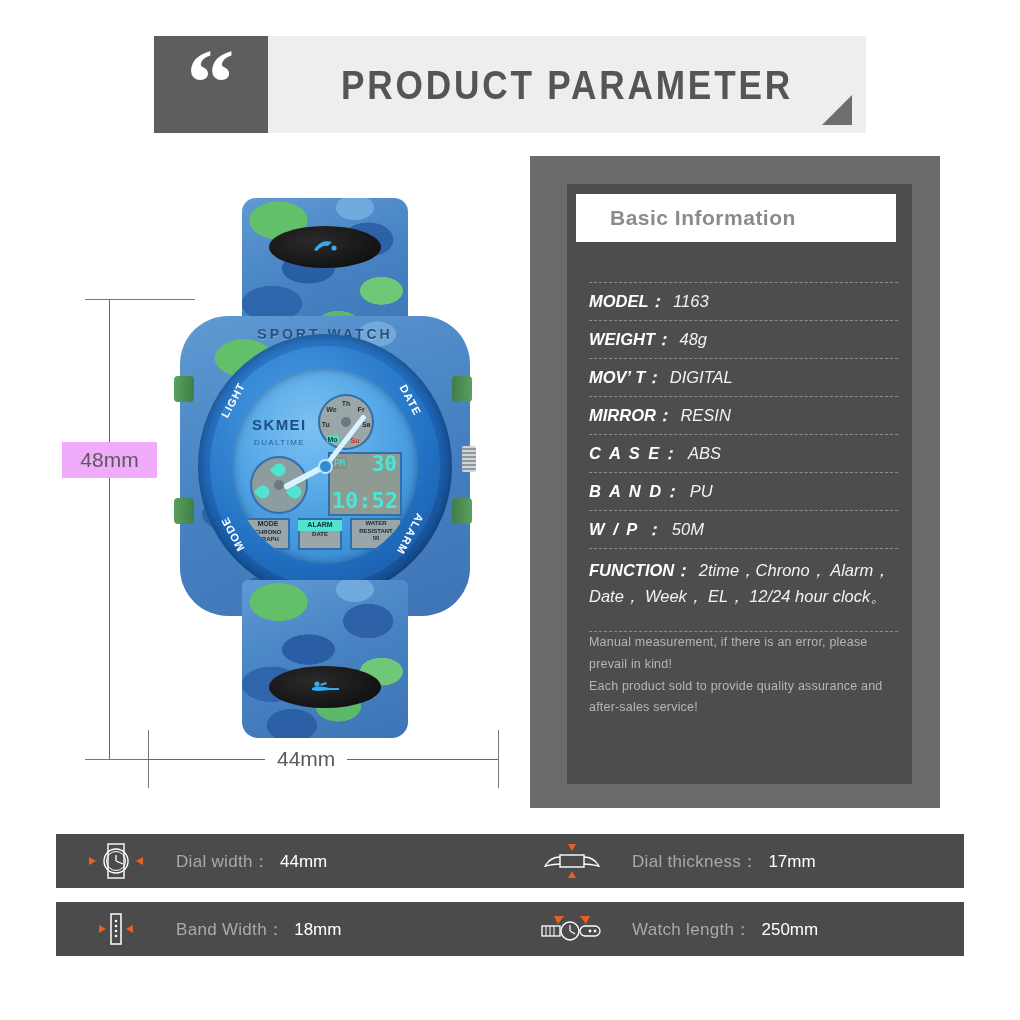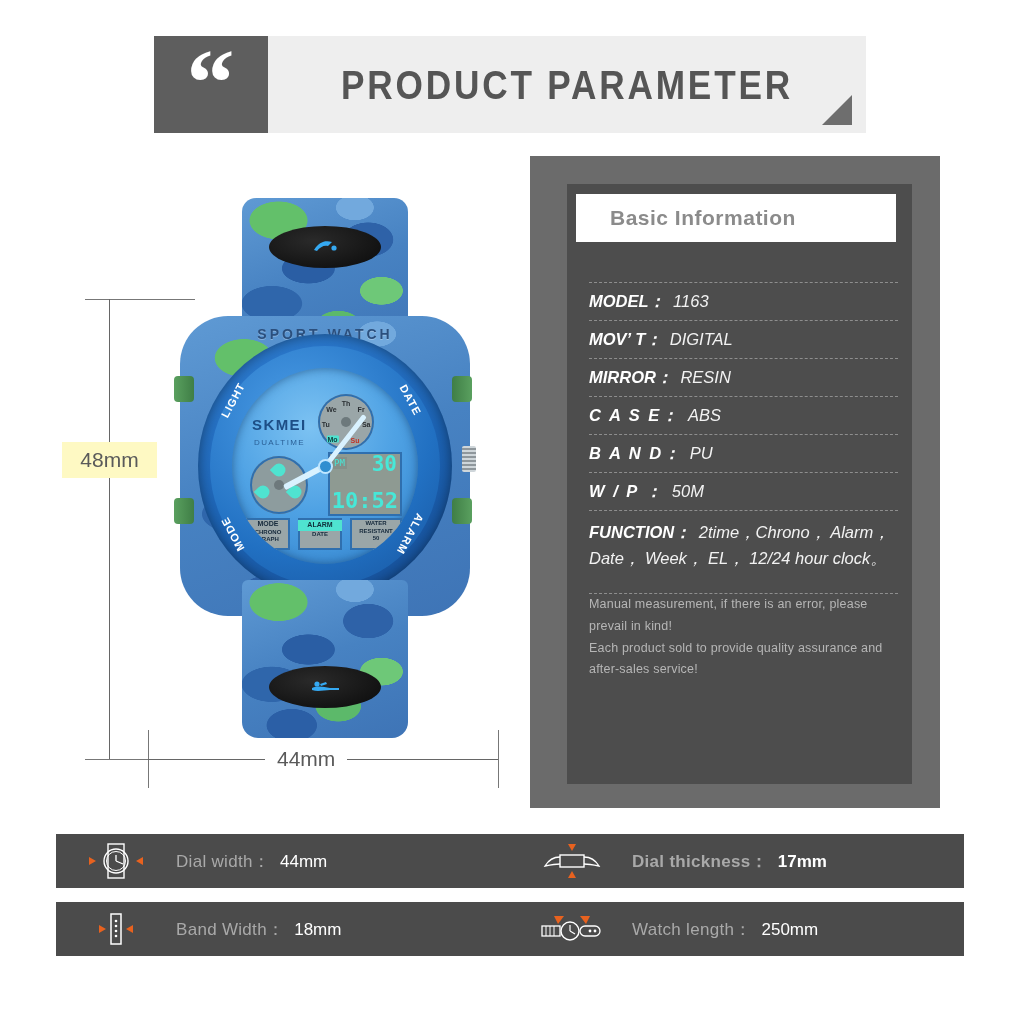--- a/index.html
+++ b/index.html
@@ -90,21 +90,21 @@
   #dim-v-tick-bottom {
     position: absolute;
     left: 25px; top: 609px;
     width: 110px; height: 1px;
     background: #777;
   }
   #dim-v-label {
     position: absolute;
     left: 2px; top: 292px;
     width: 95px;
-    background: #fef9c3;
+    background: #f0abfc;
     text-align: center;
     color: #5a5a5a;
     font-size: 21px;
     padding: 6px 0;
   }
 
   
   #dim-h-line {
     position: absolute;
     left: 88px; top: 609px;
@@ -452,21 +452,21 @@
 
   
   .feat {
     position: absolute;
     height: 54px;
     background: #4b4b4b;
     display: flex;
     align-items: center;
   }
   #feat-0 { left: 56px;  top: 834px; width: 456px; }
-  #feat-1 { left: 512px; top: 834px; width: 452px; font-weight: bold; }
+  #feat-1 { left: 512px; top: 834px; width: 452px; }
   #feat-2 { left: 56px;  top: 902px; width: 456px; }
   #feat-3 { left: 512px; top: 902px; width: 452px; }
   .feat-icon {
     width: 120px;
     flex: 0 0 120px;
     display: flex;
     align-items: center;
     justify-content: center;
   }
   .feat-text { display: flex; align-items: baseline; }
@@ -599,20 +599,24 @@
   <div id="spec-inner">
 
     <div id="spec-title-bar">
       <span id="spec-title">Basic Information</span>
     </div>
 
     <div id="spec-list">
         <div class="spec-row">
           <span class="spec-label">MODEL：</span>
           <span class="spec-value">1163</span>
+        </div>
+        <div class="spec-row">
+          <span class="spec-label">WEIGHT：</span>
+          <span class="spec-value">48g</span>
         </div>
         <div class="spec-row">
           <span class="spec-label">MOV’ T：</span>
           <span class="spec-value">DIGITAL</span>
         </div>
         <div class="spec-row">
           <span class="spec-label">MIRROR：</span>
           <span class="spec-value">RESIN</span>
         </div>
         <div class="spec-row">

